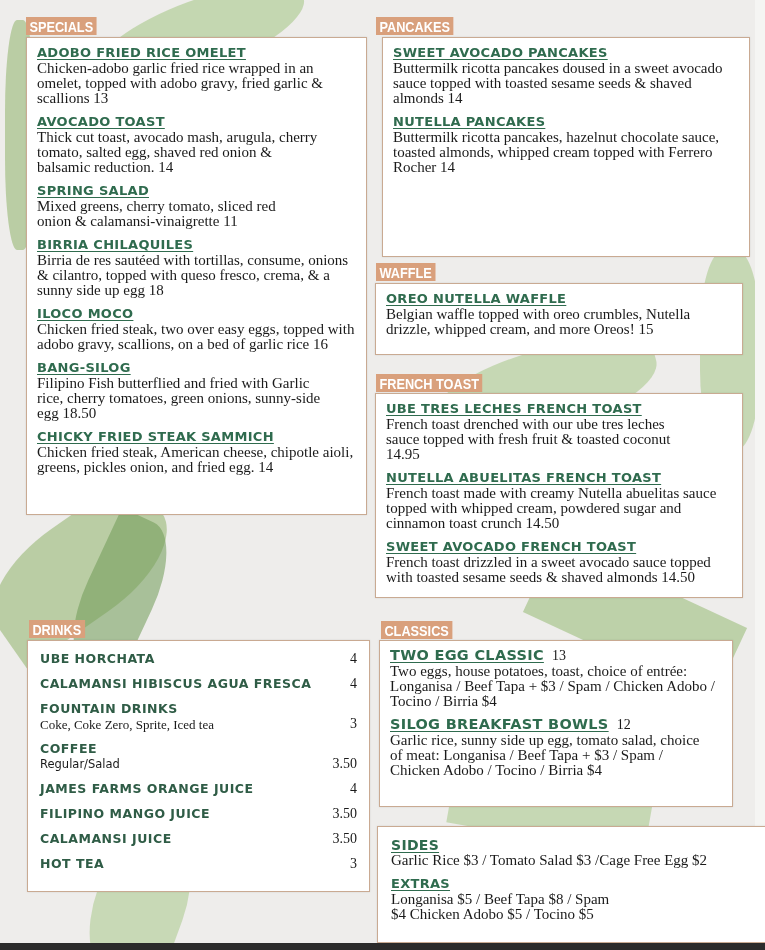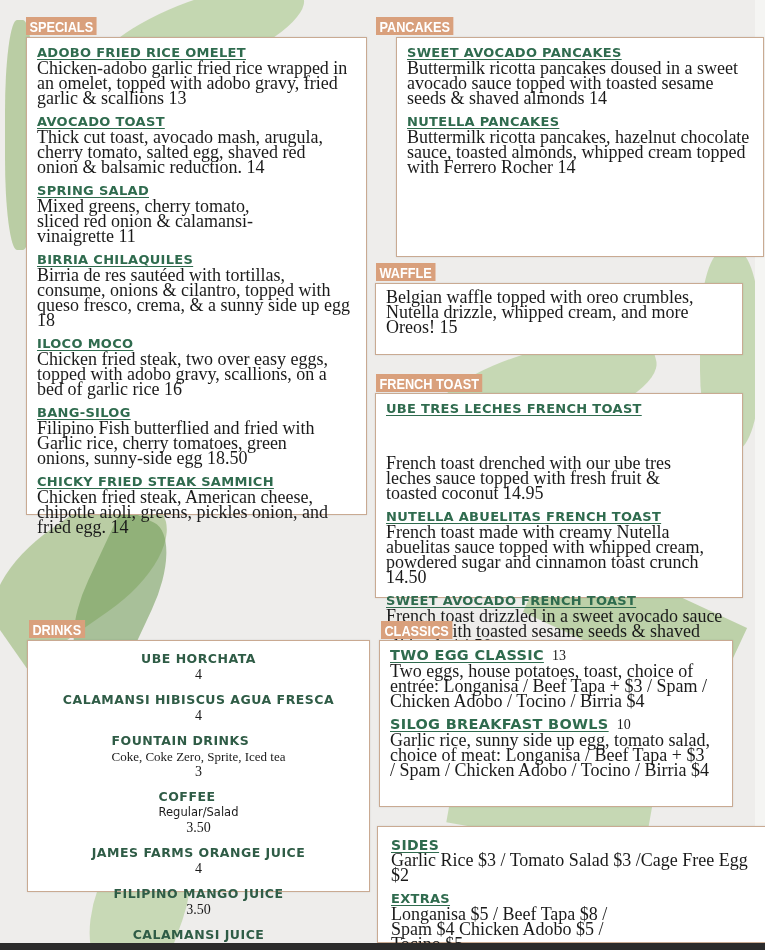--- a/index.html
+++ b/index.html
@@ -60,27 +60,27 @@
     text-decoration-thickness: 1px;
     text-underline-offset: 2px;
     letter-spacing: 0.3px;
     line-height: 16px;
     display: inline;
     margin-top: 22px;
   }
   .item-head { line-height: 16px; }
   .head-price { font-size: 14px; margin-left: 8px; }
   .item-desc {
-    font-size: 18px;
+    font-size: 15px;
     line-height: 15px;
     color: #1a1a1a;
   }
 
   
-  .drink { display: flex; justify-content: space-between; align-items: center; margin-bottom: 9px; flex-direction: column; }
+  .drink { display: flex; justify-content: space-between; align-items: flex-end; margin-bottom: 9px; }
   .drink:last-child { margin-bottom: 0; }
   .drink-name {
     font-family: "DejaVu Sans", sans-serif;
     font-weight: bold;
     font-size: 12.5px;
     color: #2f5c46;
     letter-spacing: 0.5px;
     line-height: 16px;
   }
   .drink-price { font-size: 14px; line-height: 16px; }
@@ -127,43 +127,44 @@
     <div class="item-head"><span class="item-name">BANG-SILOG</span></div>
     <div class="item-desc" style="width:300px;">Filipino Fish butterflied and fried with Garlic rice, cherry tomatoes, green onions, sunny-side egg  18.50</div>
   </div>
   <div class="item">
     <div class="item-head"><span class="item-name">CHICKY FRIED STEAK SAMMICH</span></div>
     <div class="item-desc">Chicken fried steak, American cheese, chipotle aioli, greens, pickles onion, and fried egg.  14</div>
   </div>
 </div>
 
 <div class="tab" style="left:376px; top:17px;">PANCAKES</div>
-<div class="panel" style="left:396px; top:37px; width:368px; height:220px;">
+<div class="panel" style="left:382px; top:37px; width:368px; height:220px;">
   <div class="item">
     <div class="item-head"><span class="item-name">SWEET AVOCADO PANCAKES</span></div>
     <div class="item-desc">Buttermilk ricotta pancakes doused in a sweet avocado sauce topped with toasted sesame seeds &amp; shaved almonds  14</div>
   </div>
   <div class="item">
     <div class="item-head"><span class="item-name">NUTELLA PANCAKES</span></div>
     <div class="item-desc">Buttermilk ricotta pancakes, hazelnut chocolate sauce, toasted almonds, whipped cream topped with Ferrero Rocher  14</div>
   </div>
 </div>
 
 <div class="tab" style="left:376px; top:263px;">WAFFLE</div>
 <div class="panel" style="left:375px; top:283px; width:368px; height:72px;">
   <div class="item">
+    <div class="item-head"><span class="item-name">OREO NUTELLA WAFFLE</span></div>
     <div class="item-desc">Belgian waffle topped with oreo crumbles, Nutella drizzle, whipped cream, and more Oreos!  15</div>
   </div>
 </div>
 
 <div class="tab" style="left:376px; top:374px;">FRENCH TOAST</div>
 <div class="panel" style="left:375px; top:393px; width:368px; height:205px;">
   <div class="item">
     <div class="item-head"><span class="item-name">UBE TRES LECHES FRENCH TOAST</span></div>
-    <div class="item-desc" style="width:310px;margin-top:39px;">French toast drenched with our ube tres leches sauce topped with fresh fruit &amp; toasted coconut  14.95</div>
+    <div class="item-desc" style="width:310px;">French toast drenched with our ube tres leches sauce topped with fresh fruit &amp; toasted coconut  14.95</div>
   </div>
   <div class="item">
     <div class="item-head"><span class="item-name">NUTELLA ABUELITAS FRENCH TOAST</span></div>
     <div class="item-desc">French toast made with creamy Nutella abuelitas sauce topped with whipped cream, powdered sugar and cinnamon toast crunch  14.50</div>
   </div>
   <div class="item">
     <div class="item-head"><span class="item-name">SWEET AVOCADO FRENCH TOAST</span></div>
     <div class="item-desc">French toast drizzled in a sweet avocado sauce topped with toasted sesame seeds &amp; shaved almonds  14.50</div>
   </div>
 </div>
@@ -225,21 +226,21 @@
 <div class="tab" style="left:381px; top:621px;">CLASSICS</div>
 <div class="panel" style="left:379px; top:640px; width:354px; height:167px;">
   <div class="item">
     <div class="item-head">
       <span class="item-name" style="font-size:14.5px;">TWO EGG CLASSIC</span><span class="head-price">13</span>
     </div>
     <div class="item-desc">Two eggs, house potatoes, toast, choice of entrée: Longanisa / Beef Tapa + $3 / Spam / Chicken Adobo / Tocino / Birria $4</div>
   </div>
   <div class="item">
     <div class="item-head">
-      <span class="item-name" style="font-size:14.5px;">SILOG BREAKFAST BOWLS</span><span class="head-price">10</span>
+      <span class="item-name" style="font-size:14.5px;">SILOG BREAKFAST BOWLS</span><span class="head-price">12</span>
     </div>
     <div class="item-desc" style="width:320px;">Garlic rice, sunny side up egg, tomato salad, choice of meat: Longanisa / Beef Tapa + $3 / Spam / Chicken Adobo / Tocino / Birria $4</div>
   </div>
 </div>
 
 <div class="panel" style="left:377px; top:826px; width:390px; height:117px; padding-top:10px;padding-left:13px;">
   <div class="item">
     <div class="item-head"><span class="item-name" style="font-size:14px;">SIDES</span></div>
     <div class="item-desc">Garlic Rice $3 / Tomato Salad $3 /Cage Free Egg $2</div>
   </div>

